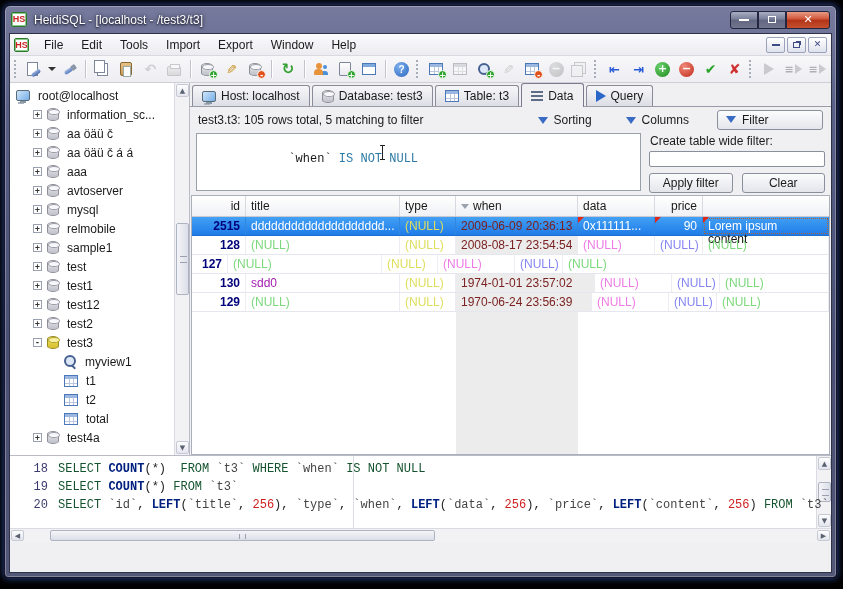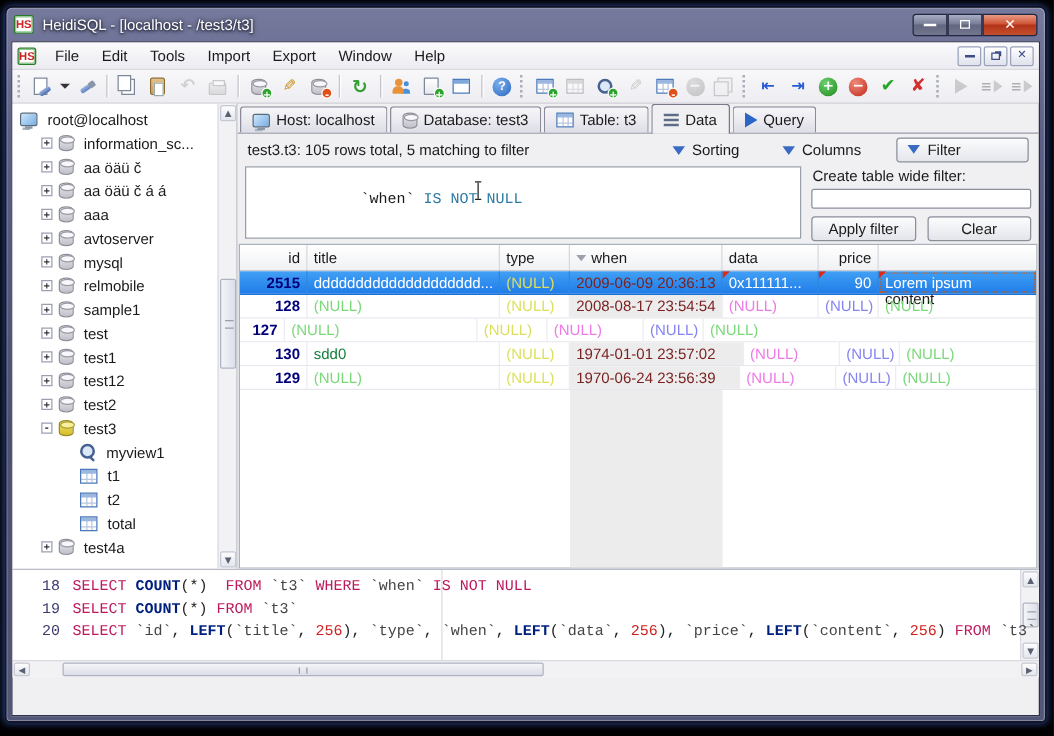--- a/index.html
+++ b/index.html
@@ -215,31 +215,31 @@
     position:relative; }
   .gc.right { text-align:right; }
   .gc.sorted { background:#ececec; }
   .gr.sel { background:linear-gradient(#42a0f5,#1f7ce8); border-bottom-color:#1a6fd4; }
   .gr.sel .gc { color:#fff !important; border-right-color:#2f87e0; background:transparent; }
   .gc .mark { position:absolute; left:0; top:0; width:0; height:0;
     border-top:6px solid #e02818; border-right:6px solid transparent; }
   .gc.focus { outline:1px dotted #b06030; outline-offset:-2px; }
   .c-id { color:#00007b; font-weight:bold; }
   .c-nul-g { color:#7bd87b; } .c-nul-y { color:#dede5e; } .c-nul-m { color:#ee7ae6; }
-  .c-nul-b { color:#8585f2; } .c-date { color:#7b2121; } .c-grn { color:#15803d;text-align:center; }
+  .c-nul-b { color:#8585f2; } .c-date { color:#7b2121; } .c-grn { color:#a21caf;text-align:center; }
   .grid-rest { position:absolute; background:#ececec; }
 
   
   .log { height:73px; background:#fff; border-top:1px solid #b9bcc6; position:relative;
     font:12px/18px "Liberation Mono",monospace; overflow:hidden; padding-top:4px; }
   .guide { position:absolute; left:343px; top:0; bottom:0; width:1px; background:#dcdce2; }
   .log-line { white-space:pre; position:relative; }
   .log-num { display:inline-block; width:48px; text-align:right; color:#3b3b6e;
     padding-right:10px; }
-  .s-kw { color:#be185d; } .s-fn { color:#002080; font-weight:bold; }
+  .s-kw { color:#14532d; } .s-fn { color:#002080; font-weight:bold; }
   .s-num { color:#d02020; } .s-idn { color:#444; } .s-pl { color:#222; }
   .log-scroll { position:absolute; right:0; top:0; bottom:0; width:15px; background:#f2f2f5;
     border-left:1px solid #dadae2; }
 
   
   .hscroll { height:14px; background:#f2f2f5; border-top:1px solid #dadae2; position:relative; }
   .hs-btn { position:absolute; top:1px; width:13px; height:11px; color:#5a6170;
     font:7px/11px "DejaVu Sans",sans-serif; text-align:center;
     background:linear-gradient(#fdfdfe,#e4e6ee); border:1px solid #c6c9d4; border-radius:2px; }
   .hs-thumb { position:absolute; top:1px; height:11px; border:1px solid #aeb3c2; border-radius:2px;

